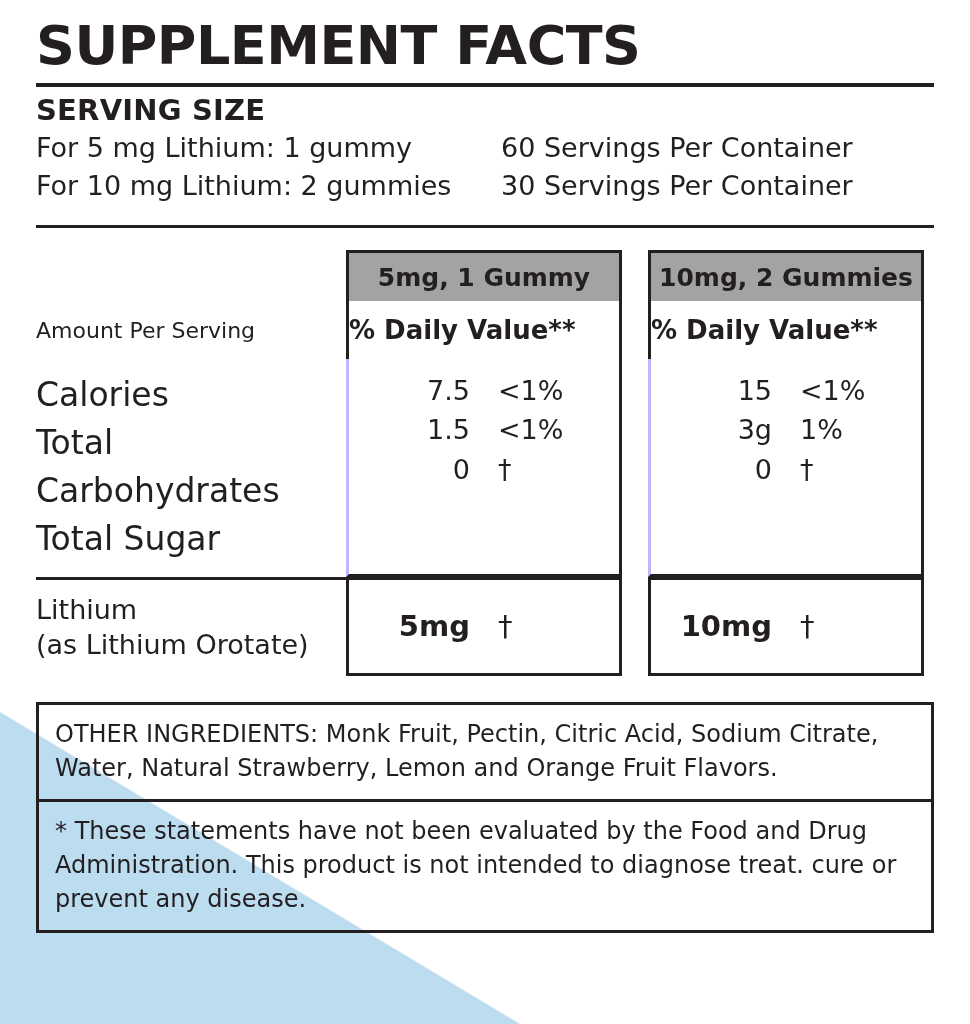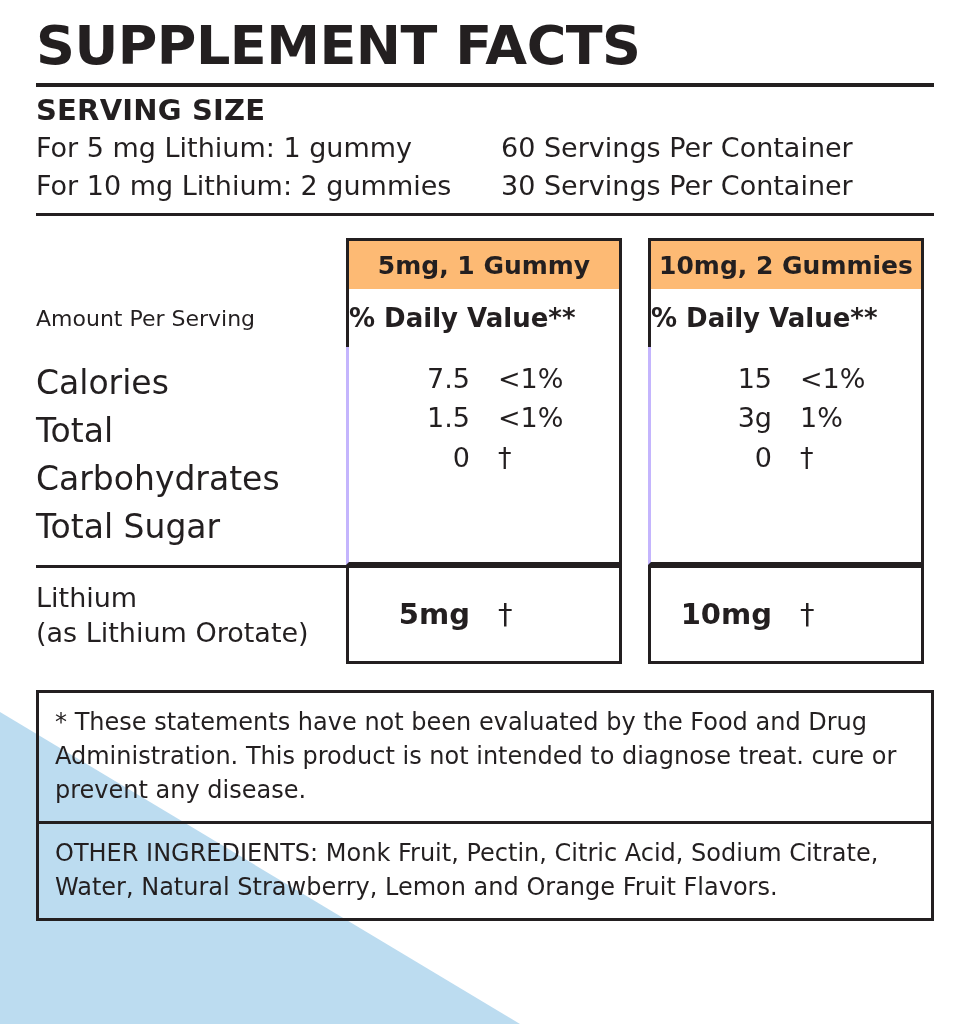--- a/index.html
+++ b/index.html
@@ -56,21 +56,21 @@
   }
 
   .serving-size-label {
     font-size: 29px;
     font-weight: 700;
     letter-spacing: 0.2px;
     margin: 6px 0 2px 0;
   }
 
   .serving-rows {
-    margin-bottom: 8px;
+    margin-bottom: 20px;
   }
   .serving-row {
     display: flex;
     font-size: 27px;
     line-height: 1.42;
   }
   .serving-row .sr-left {
     width: 465px;
     flex: 0 0 465px;
   }
@@ -83,21 +83,21 @@
     margin-top: 22px;
     position: relative;
   }
   .facts-grid {
     display: grid;
     grid-template-columns: 310px 276px 26px 276px;
     align-items: stretch;
   }
 
   .col-head {
-    background: #fdba74;
+    background: #a3a3a3;
     border: 3px solid #231f20;
     border-bottom: none;
     text-align: center;
     font-size: 25px;
     font-weight: 700;
     padding: 10px 0 9px 0;
     box-sizing: border-box;
   }
   .spacer-cell { background: transparent; }
 
@@ -284,20 +284,20 @@
       <div class="lith-cell">
         <span class="val-num">10mg</span>
         <span class="val-dv">†</span>
       </div>
     </div>
 
   </div>
 
   <div class="notes">
     <div class="note">
+      <p>OTHER INGREDIENTS: Monk Fruit, Pectin, Citric Acid, Sodium Citrate, Water, Natural Strawberry, Lemon and Orange Fruit Flavors.</p>
+    </div>
+    <div class="note">
       <p>* These statements have not been evaluated by the Food and Drug Administration. This product is not intended to diagnose treat. cure or prevent any disease.</p>
     </div>
-    <div class="note">
-      <p>OTHER INGREDIENTS: Monk Fruit, Pectin, Citric Acid, Sodium Citrate, Water, Natural Strawberry, Lemon and Orange Fruit Flavors.</p>
-    </div>
   </div>
 
 </div>
 
 </body></html>

